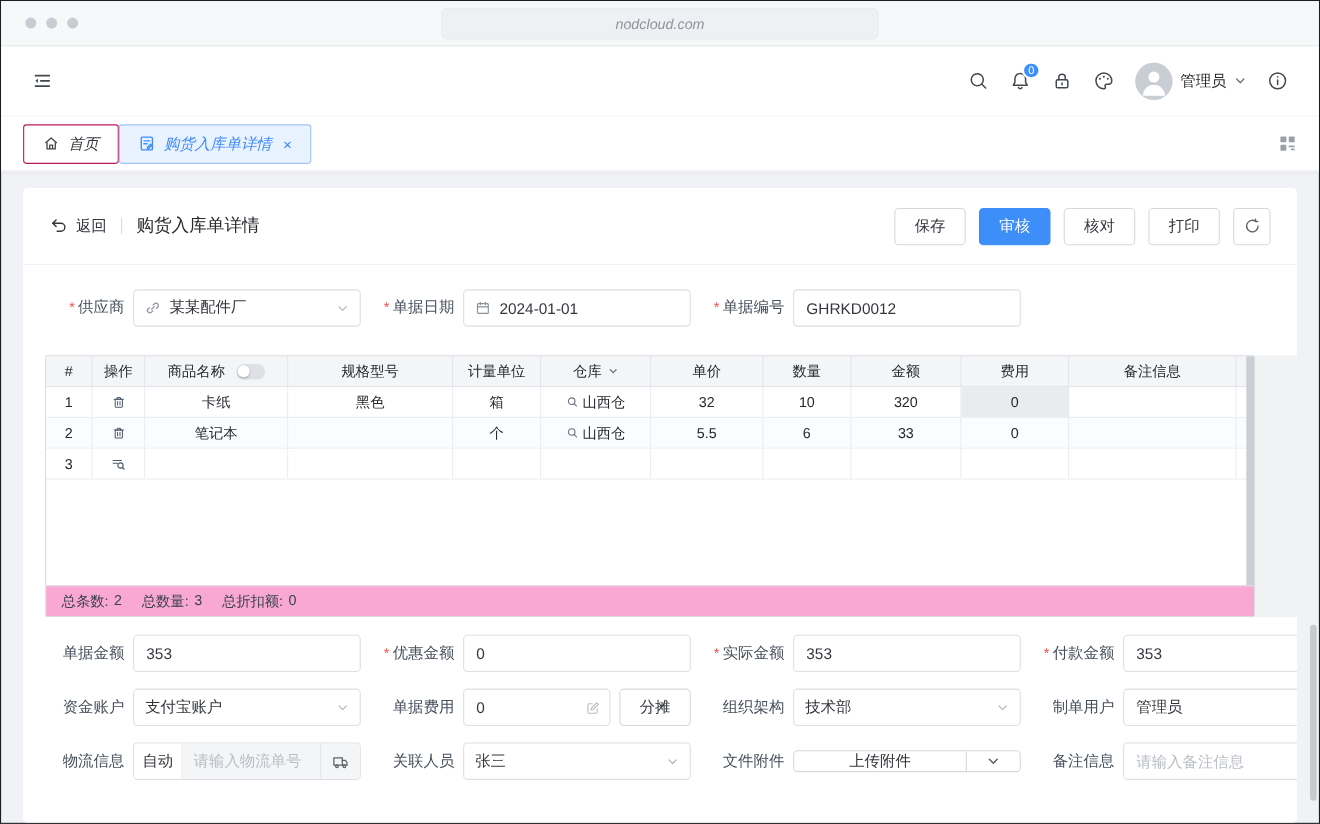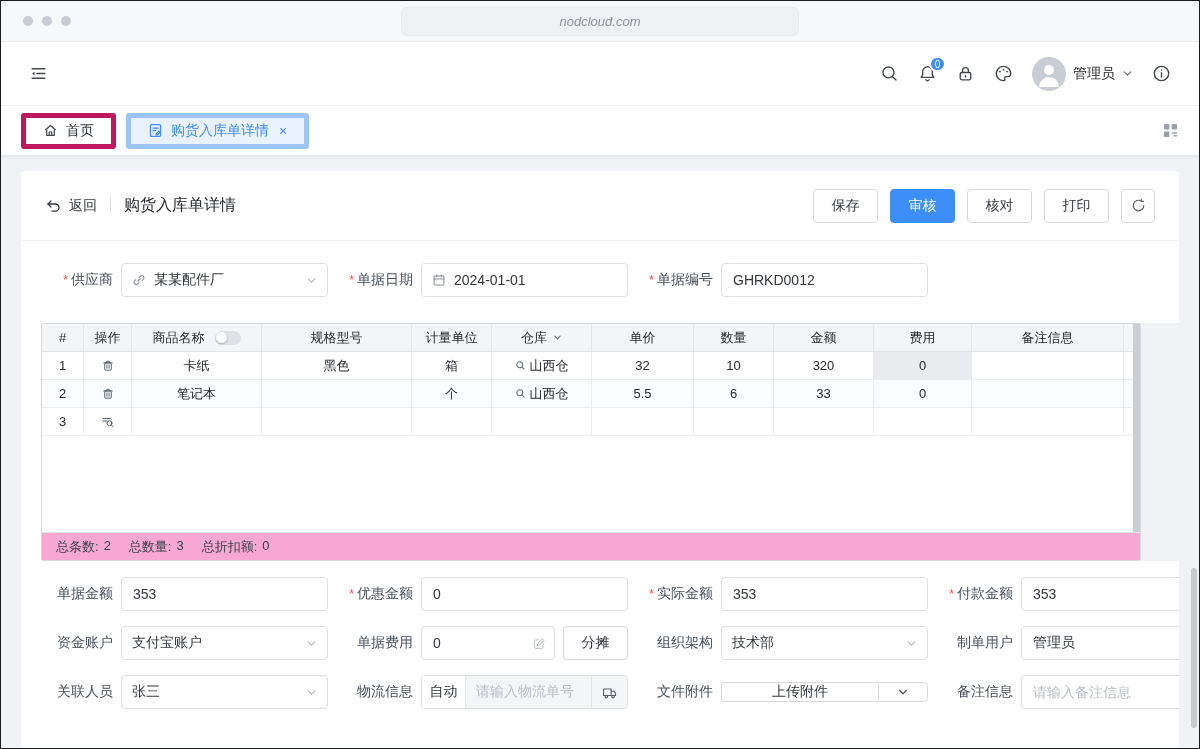--- a/index.html
+++ b/index.html
@@ -32,34 +32,34 @@
     background:#3d8ef8; color:#fff; border:2px solid #fff; border-radius:9px;
     font-size:10px; display:flex; align-items:center; justify-content:center; padding:0 3px; }
   .avatar { width:34px; height:34px; border-radius:50%; background:#c9cdd4; overflow:hidden;
     display:flex; align-items:flex-end; justify-content:center; }
   .user-wrap { display:flex; align-items:center; gap:7px; cursor:pointer; }
   .user-name { font-size:14px; color:#26282c; }
 
   
   .tab-bar { height:50px; background:#fff; display:flex; align-items:center;
     padding:0 20px; border-bottom:1px solid #e9eaee; box-shadow:0 2px 3px rgba(0,0,0,.03); }
-  .tab { height:36px; border:5px solid #be185d; border-radius:3px; background:#fff;
+  .tab { height:36px; border:1px solid #be185d; border-radius:3px; background:#fff;
     display:inline-flex; align-items:center; gap:8px; padding:0 17px; font-size:14px;
-    color:#33373d; margin-right:10px; cursor:pointer; }
+    color:#33373d; cursor:pointer;font-style:italic; }
   .tab.active { background:#e9f2ff; border-color:#9ec4f8; color:#3d8bff; }
   .tab .close { font-size:14px; margin-left:2px; color:#3d8bff; }
   .layout-btn { margin-left:auto; color:#9aa0a8; cursor:pointer; }
 
   
   .content { padding:15px 20px 0; height:592px; }
   .card { background:#fff; border-radius:4px; height:577px; overflow:hidden; }
 
   .card-toolbar { height:70px; display:flex; align-items:center; padding:0 24px;
     border-bottom:1px solid #f0f1f3; }
-  .back-group { display:flex; align-items:center; gap:8px; cursor:pointer; color:#33373d; }
+  .back-group { display:flex; gap:8px; cursor:pointer; color:#33373d; }
   .back-label { font-size:14px; }
   .v-div { width:1px; height:15px; background:#d9dce1; margin:0 13px; }
   .page-title { font-size:16px; font-weight:500; color:#26282c; }
   .toolbar-btns { margin-left:auto; display:flex; gap:12px; }
   .btn { height:34px; min-width:65px; padding:0 15px; background:#fff;
     border:1px solid #d9d9d9; border-radius:4px; font-size:14px; color:#33373d;
     display:inline-flex; align-items:center; justify-content:center; cursor:pointer;
     font-family:inherit; }
   .btn-primary { background:#3d8ef8; border-color:#3d8ef8; color:#fff; }
   .btn-icon { width:34px; min-width:34px; padding:0; color:#5b6167; }
@@ -512,46 +512,46 @@
               </svg>
           </span>
         </div>
       </div>
       <div class="fgroup">
         <span class="flabel"><span>制单用户</span></span>
         <input class="tin" readonly="" value="管理员" style="">
       </div>
 
       <div class="fgroup">
-        <span class="flabel"><span>关联人员</span></span>
-        <div class="sel">
-          <span class="sel-text">张三</span>
-          <span class="chev">
-            <svg width="11" height="11" viewBox="0 0 12 12" fill="none" stroke="currentColor" stroke-width="1.3" stroke-linecap="round">
-                <path d="M2.5 4.2 6 7.8l3.5-3.6"></path>
-              </svg>
-          </span>
-        </div>
-      </div>
-      <div class="fgroup">
         <span class="flabel"><span>物流信息</span></span>
         <div class="igroup">
           <span class="ig-prepend">自动</span>
           <span class="ig-input">请输入物流单号</span>
           <span class="ig-append">
             <svg width="15" height="15" viewBox="0 0 16 16" fill="none" stroke="currentColor" stroke-width="1.2" stroke-linecap="round" stroke-linejoin="round">
               <path d="M1.6 4.2h8.2v7H1.6z"></path>
                 <path d="M9.8 6.6h2.9l1.7 2.2v2.4H9.8"></path>
               <circle cx="4.6" cy="12.4" r="1.3"></circle>
                 <circle cx="11.8" cy="12.4" r="1.3"></circle>
             </svg>
           </span>
         </div>
       </div>
       <div class="fgroup">
+        <span class="flabel"><span>关联人员</span></span>
+        <div class="sel">
+          <span class="sel-text">张三</span>
+          <span class="chev">
+            <svg width="11" height="11" viewBox="0 0 12 12" fill="none" stroke="currentColor" stroke-width="1.3" stroke-linecap="round">
+                <path d="M2.5 4.2 6 7.8l3.5-3.6"></path>
+              </svg>
+          </span>
+        </div>
+      </div>
+      <div class="fgroup">
         <span class="flabel"><span>文件附件</span></span>
         <div class="split-btn">
           <span class="split-main">上传附件</span>
           <span class="split-divider"></span>
           <span class="split-caret">
             <svg width="12" height="12" viewBox="0 0 12 12" fill="none" stroke="currentColor" stroke-width="1.4" stroke-linecap="round">
                 <path d="M2.5 4.2 6 7.8l3.5-3.6"></path>
               </svg>
           </span>
         </div>

